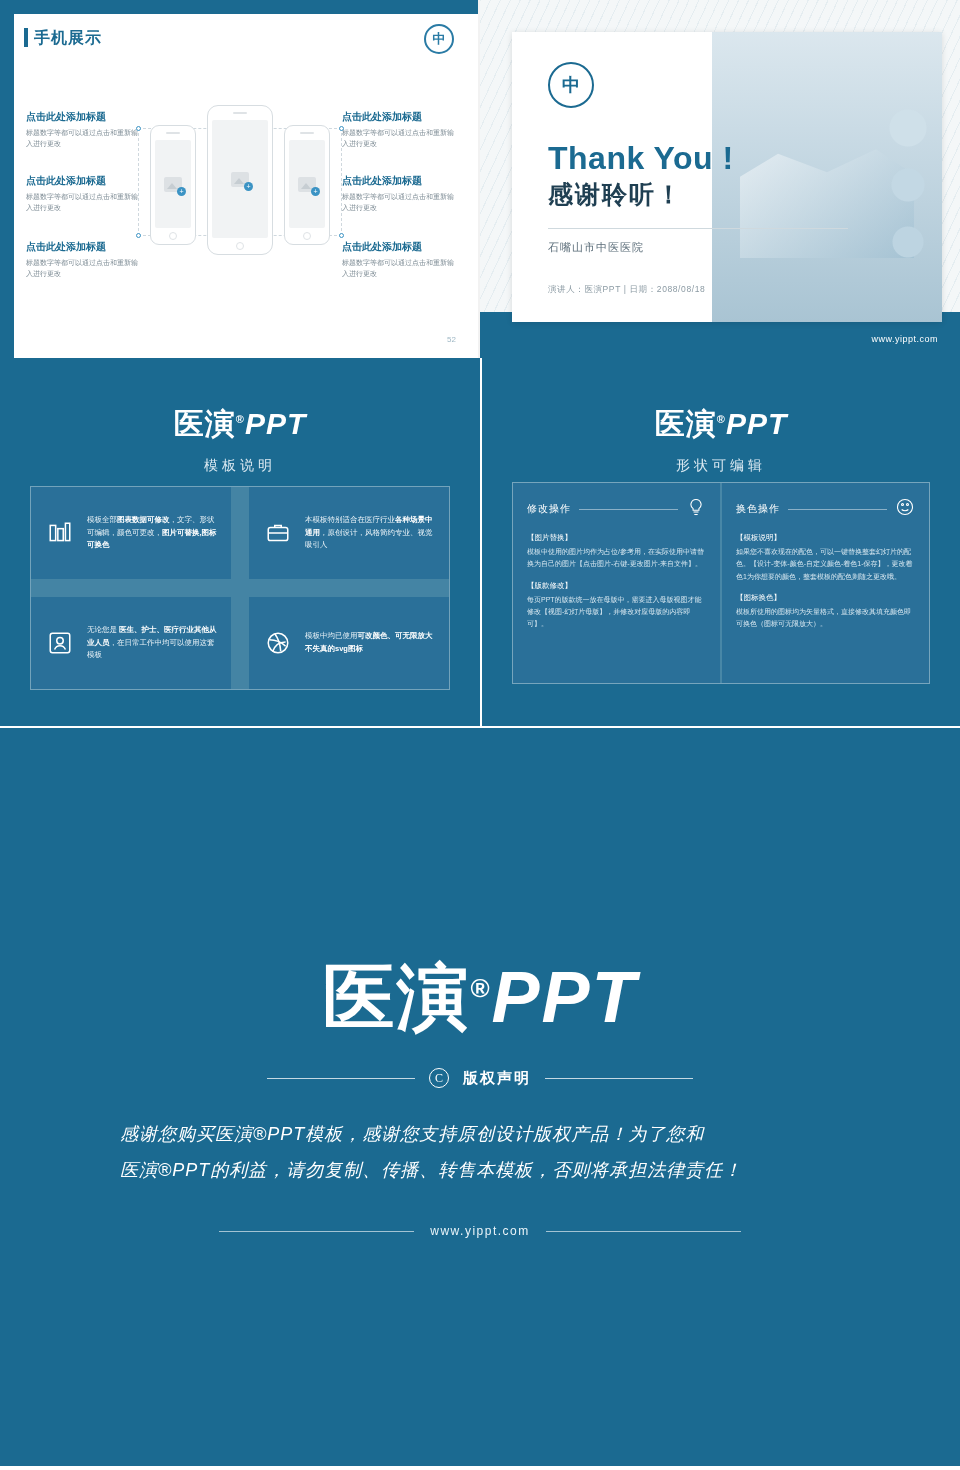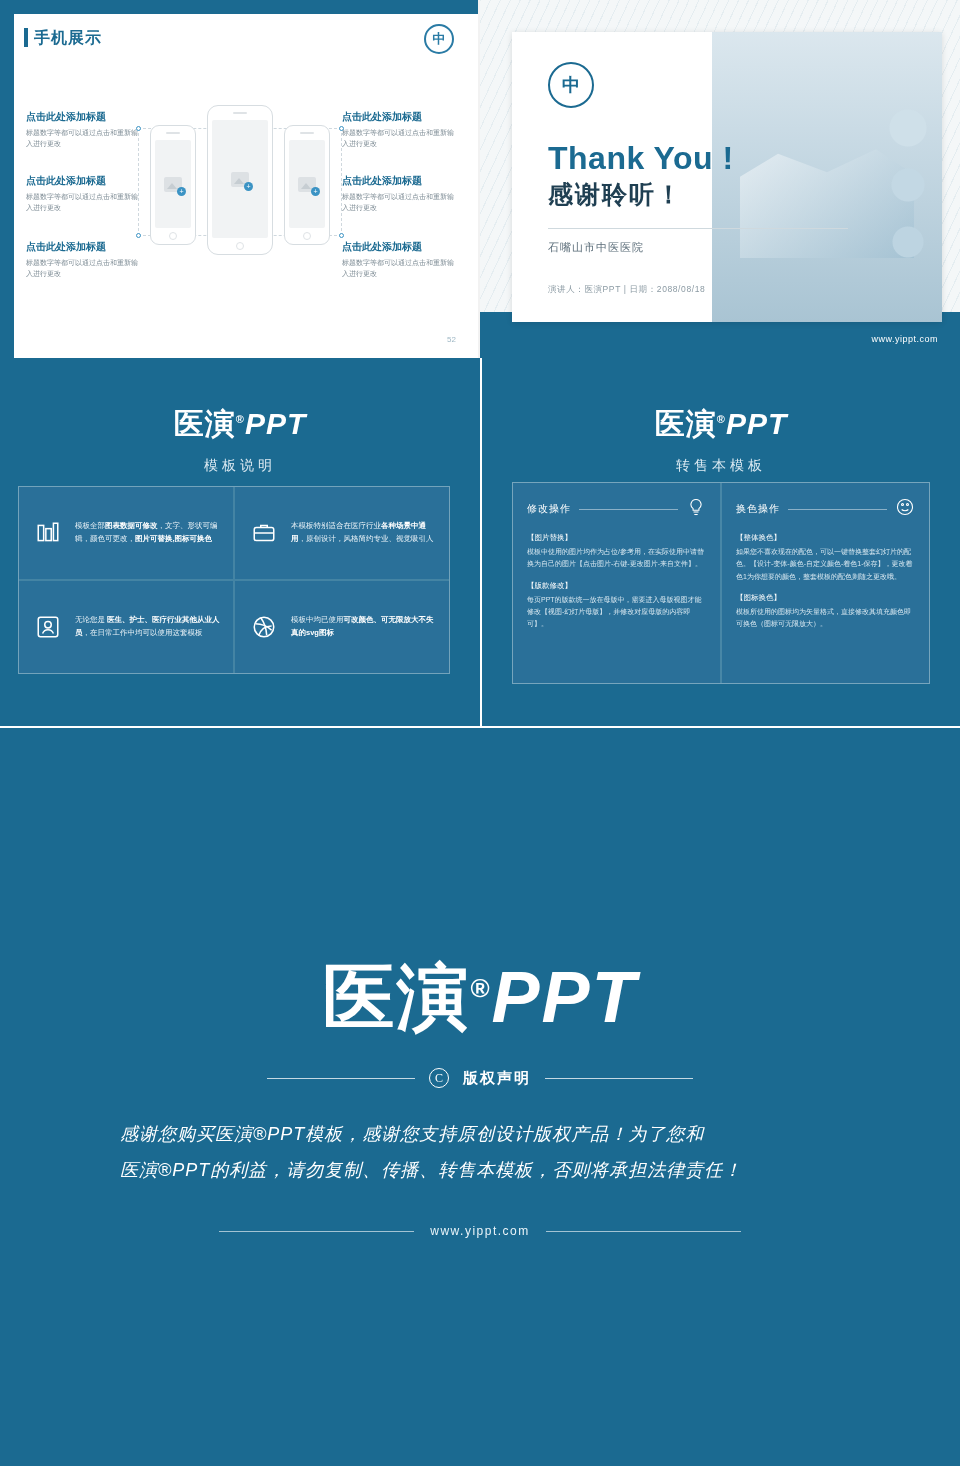--- a/index.html
+++ b/index.html
@@ -201,22 +201,22 @@
     font-size: 30px; font-weight: bold; letter-spacing: 1px;
     font-family: "Liberation Sans", sans-serif;
   }
   .brand-word .reg { font-size: 11px; vertical-align: super; }
   .brand-word .ppt { font-style: italic; }
   .brand-sub {
     margin-top: 12px; font-size: 14px; letter-spacing: 4px; color: #dceaf2;
   }
 
   .cards-2x2 {
-    position: absolute; left: 18px; right: 30px; top: 128px;
-    display: grid; grid-template-columns: 1fr 1fr; gap: 2px;
+    position: absolute; left: 30px; right: 30px; top: 128px;
+    display: grid; grid-template-columns: 1fr 1fr; gap: 18px;
     background: rgba(255,255,255,0.18);
     border: 1px solid rgba(255,255,255,0.25);
   }
   .cardcell {
     background: #2a7099; padding: 14px 12px; min-height: 92px;
     display: flex; gap: 10px; align-items: center;
   }
   .cardcell .ic {
     flex: 0 0 34px; height: 34px;
     display: flex; align-items: center; justify-content: center;
@@ -431,21 +431,21 @@
           <div class="tx">模板中均已使用<b>可改颜色、可无限放大不失真的svg图标</b></div>
         </div>
       </div>
     </div>
 
     <div class="slide-blue">
       <div class="brand-lock">
         <div class="brand-word">
           <span>医演</span><span class="reg">®</span><span class="ppt">PPT</span>
         </div>
-        <div class="brand-sub">转售本模板</div>
+        <div class="brand-sub">形状可编辑</div>
       </div>
 
       <div class="howto-wrap">
         <div class="howto-col">
           <div class="howto-head">
             <span class="t">修改操作</span>
             <span class="line"></span>
             <span class="ic">
               <svg width="20" height="20" viewBox="0 0 24 24" fill="none" stroke="currentColor" stroke-width="1.3">
                 <path d="M9 18h6"></path>
@@ -471,21 +471,21 @@
             <span class="ic">
               <svg width="20" height="20" viewBox="0 0 24 24" fill="none" stroke="currentColor" stroke-width="1.3">
                 <circle cx="12" cy="12" r="9"></circle>
                   <circle cx="9" cy="9" r="1.2"></circle>
                   <circle cx="15" cy="9" r="1.2"></circle>
                   <path d="M8 15c2 2 6 2 8 0"></path>
               </svg>
             </span>
           </div>
           <div class="howto-block">
-            <div class="bt">【整体换色】</div>
+            <div class="bt">【模板说明】</div>
             <div class="bb">如果您不喜欢现在的配色，可以一键替换整套幻灯片的配色。【设计-变体-颜色-自定义颜色-着色1-保存】，更改着色1为你想要的颜色，整套模板的配色则随之更改哦。</div>
           </div>
           <div class="howto-block">
             <div class="bt">【图标换色】</div>
             <div class="bb">模板所使用的图标均为矢量格式，直接修改其填充颜色即可换色（图标可无限放大）。</div>
           </div>
         </div>
       </div>
     </div>
   </div>

